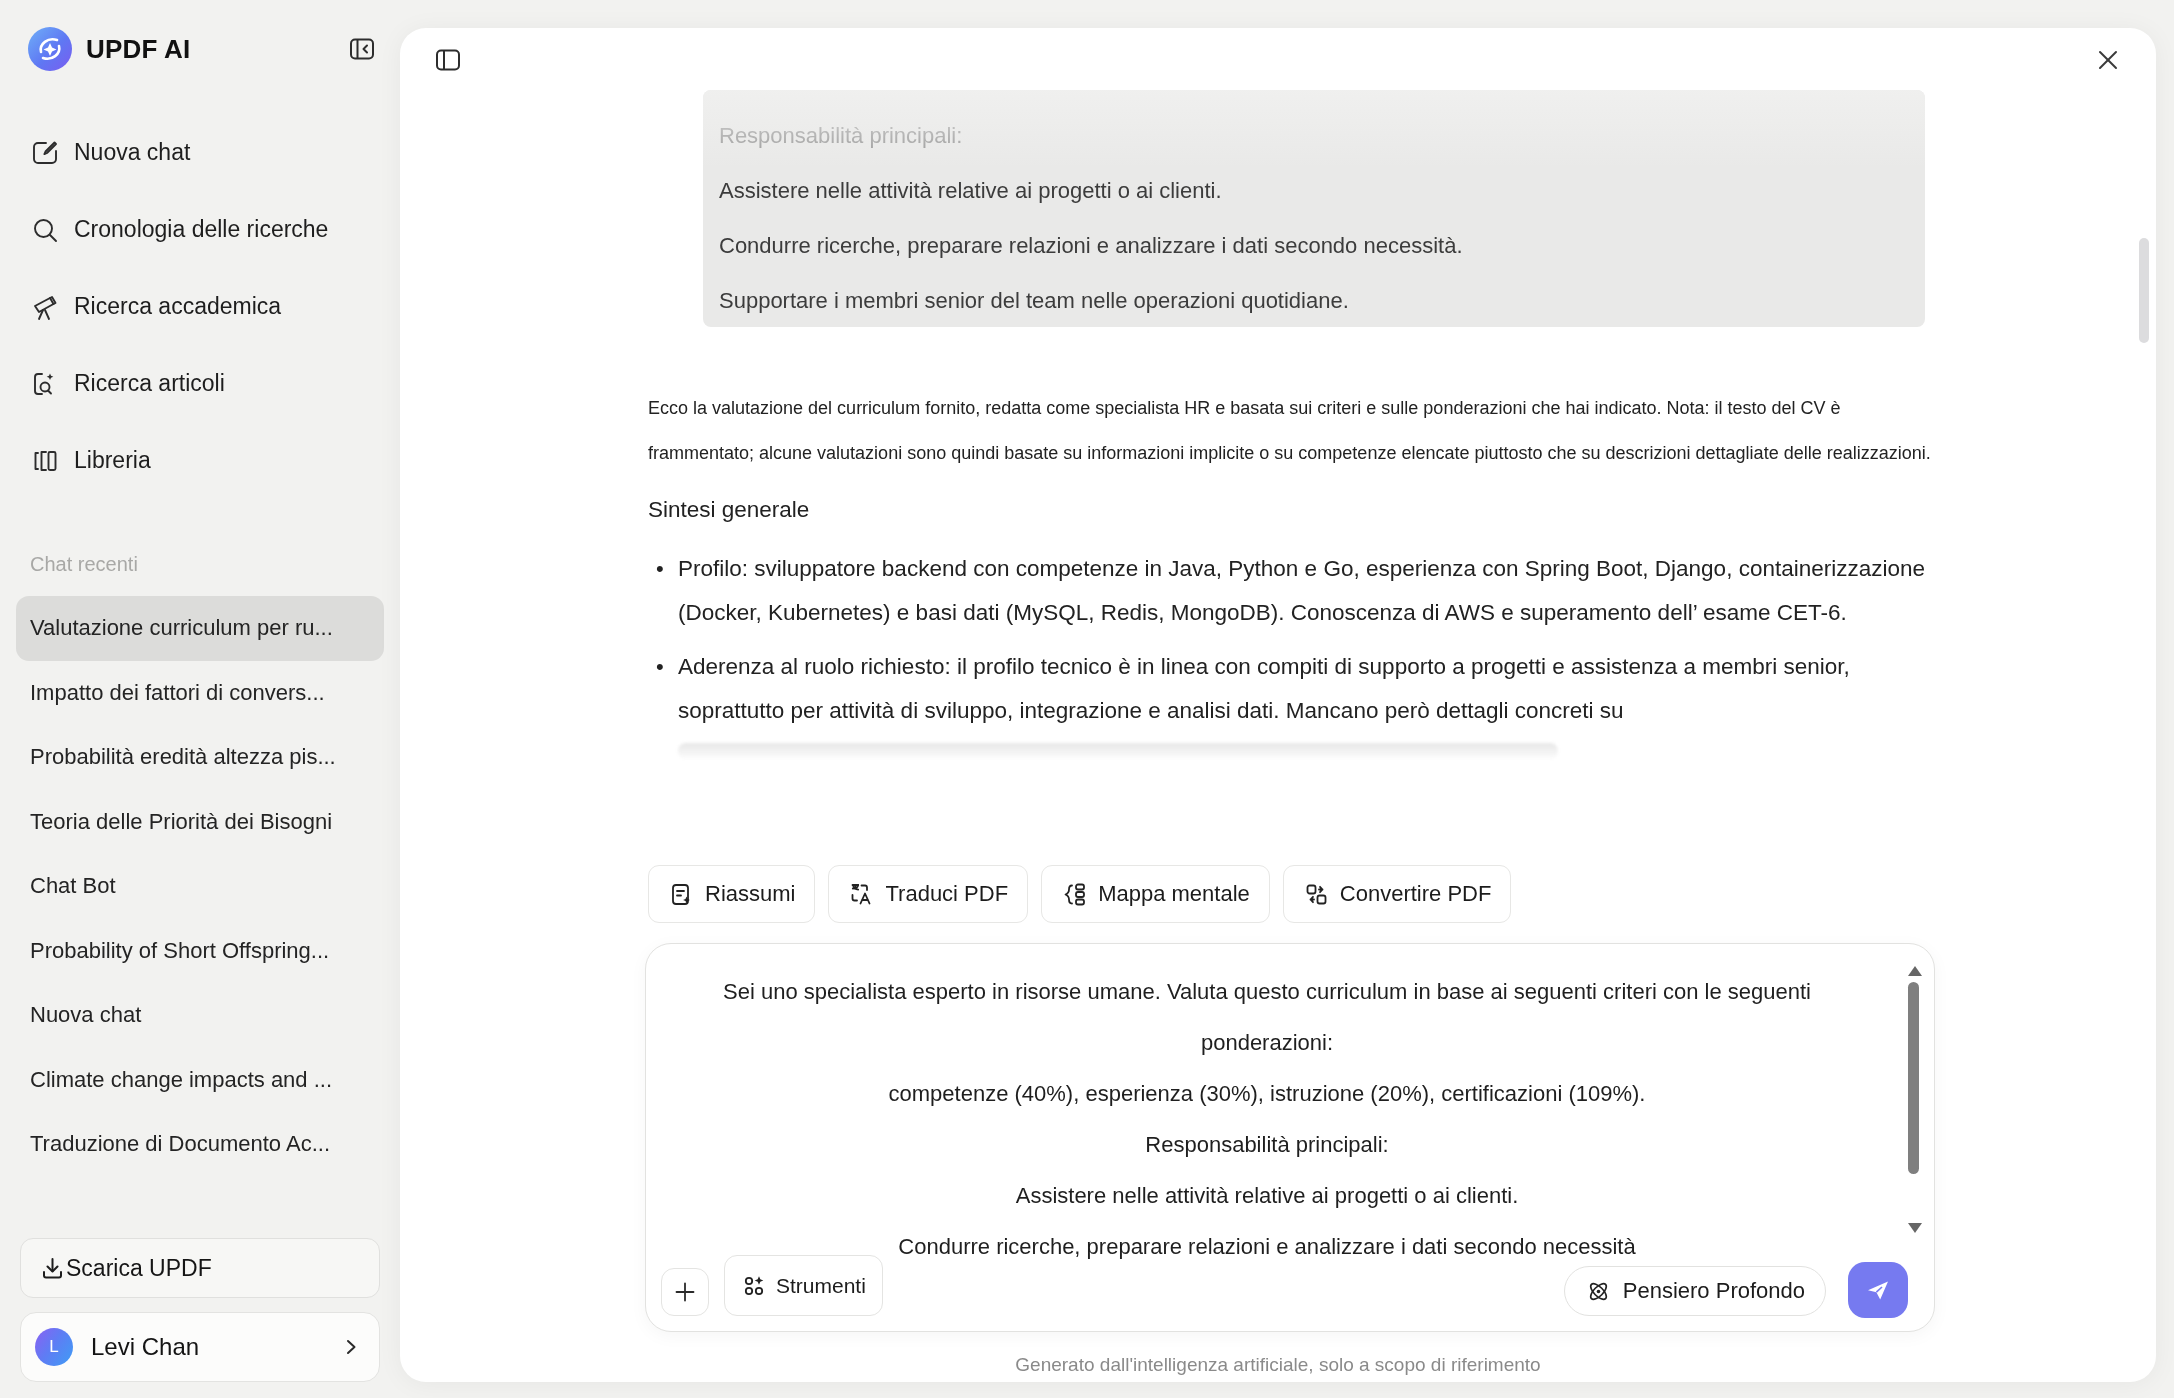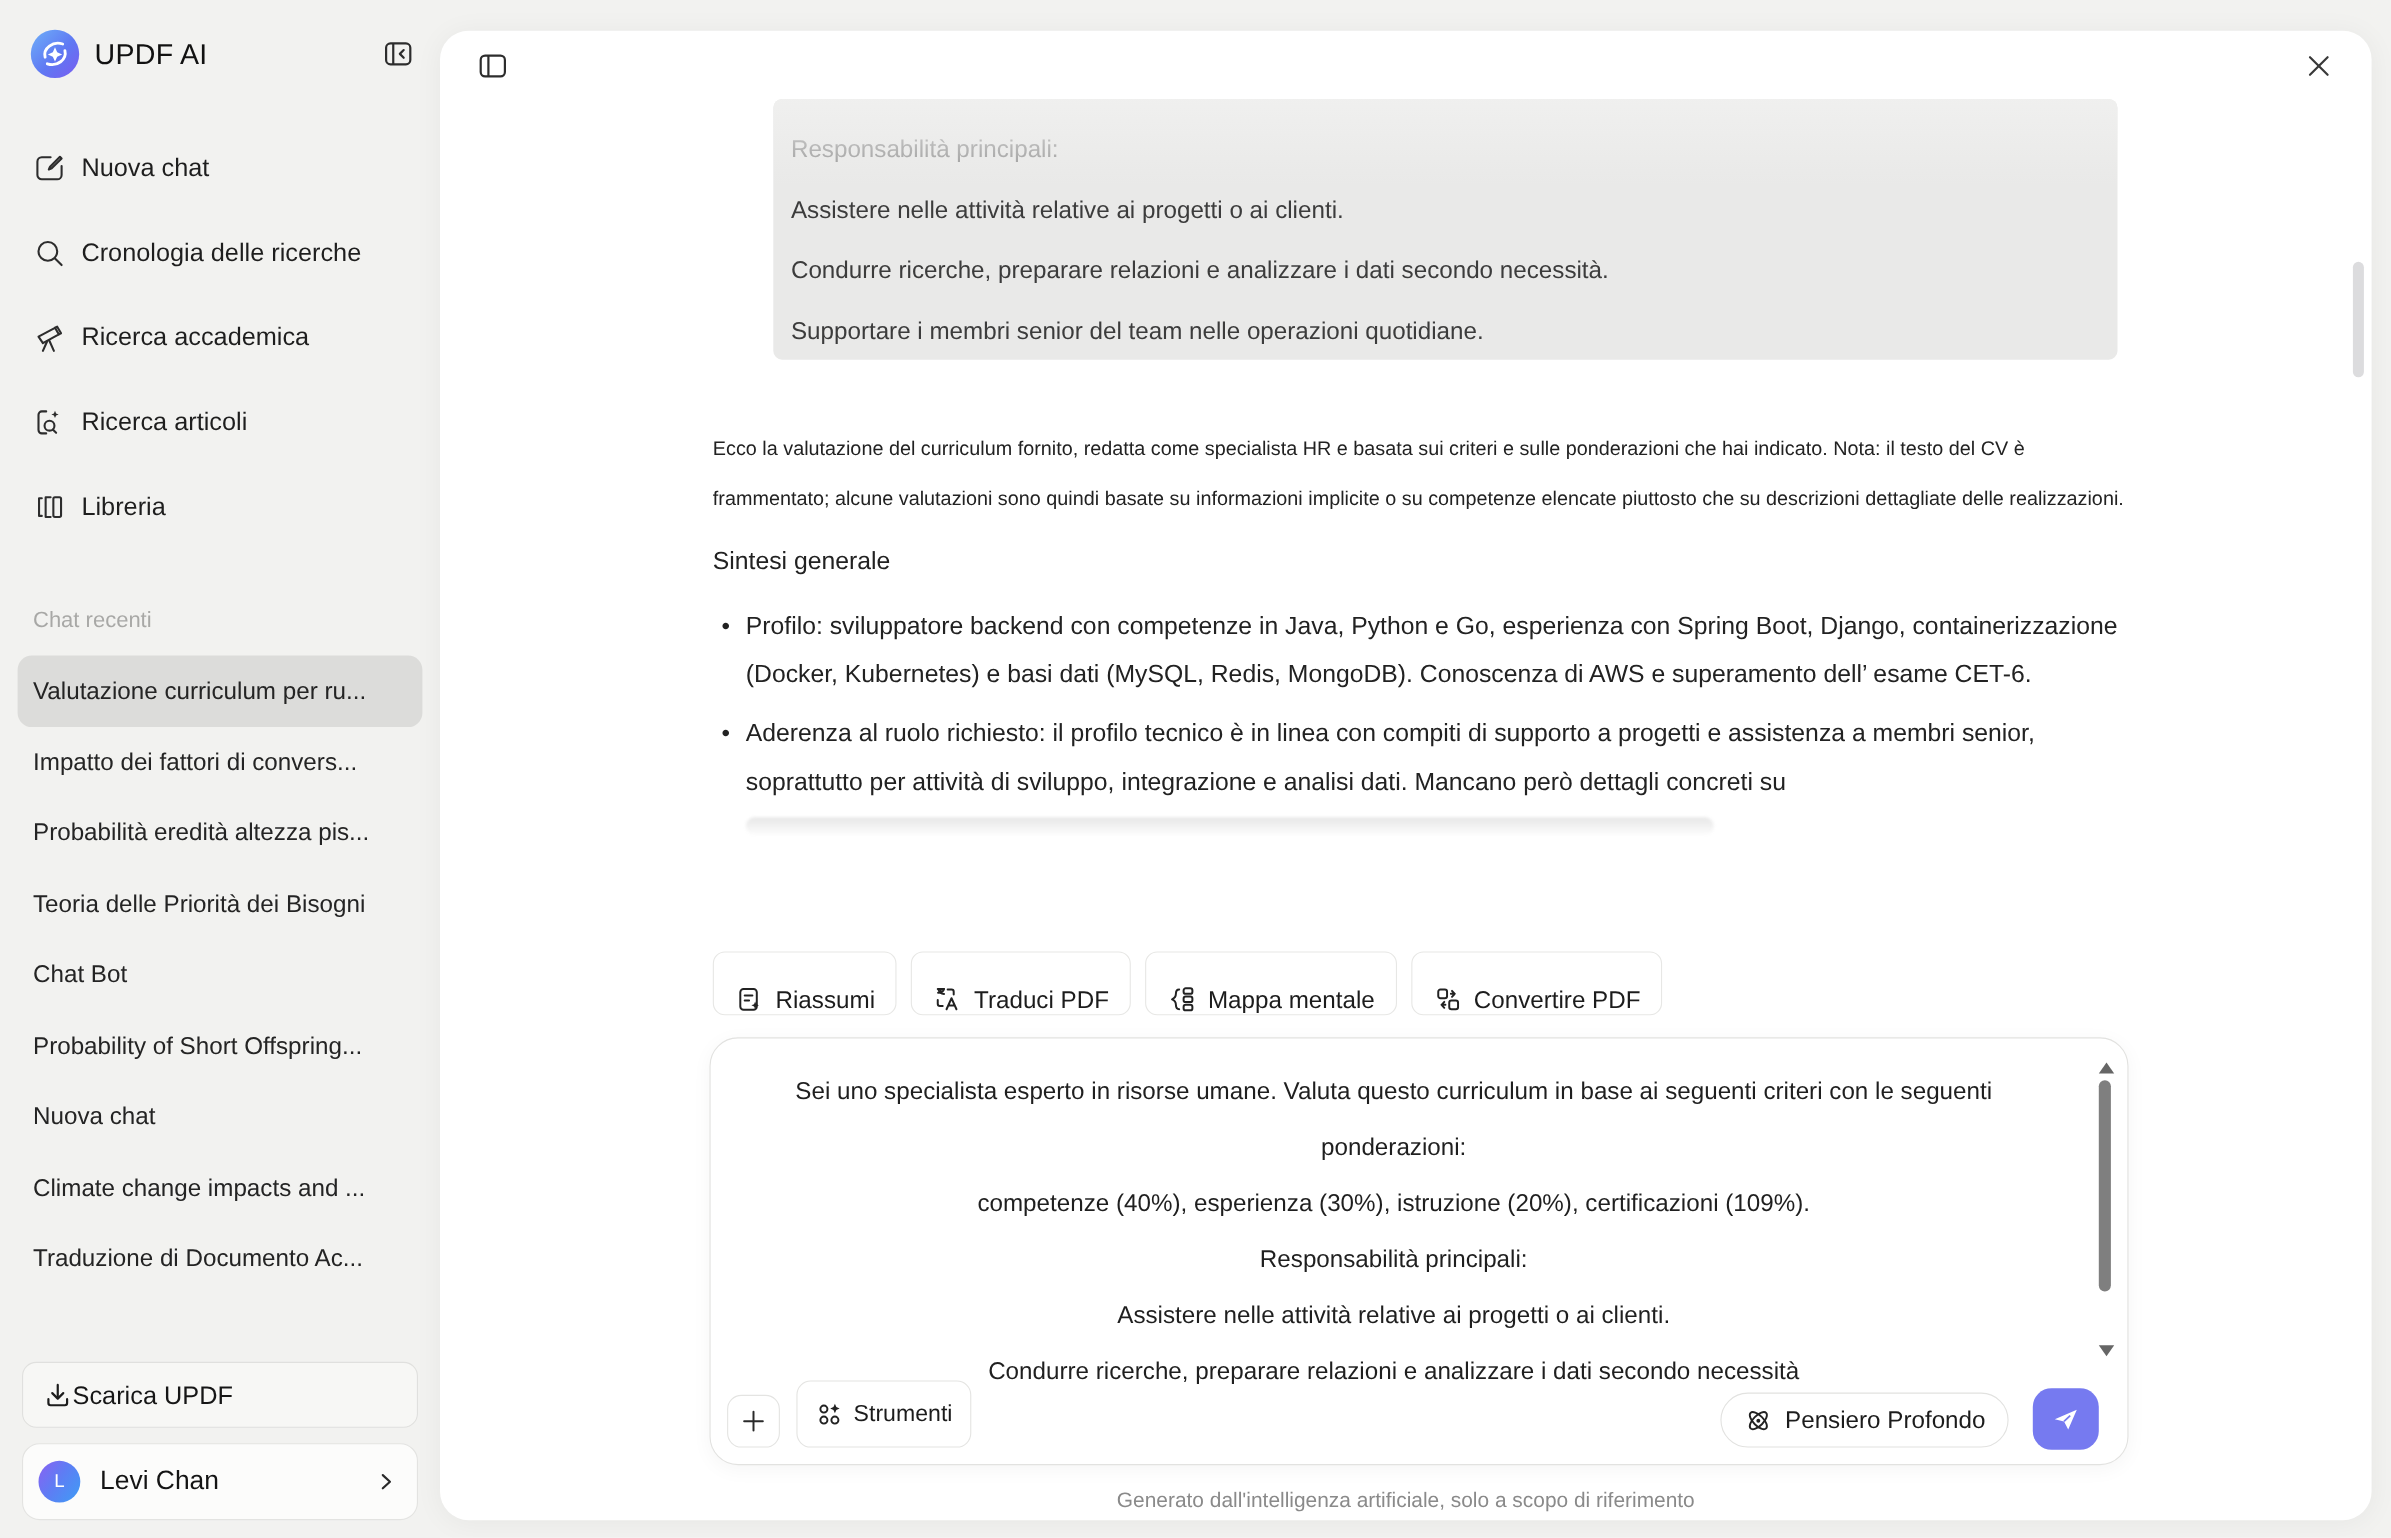--- a/index.html
+++ b/index.html
@@ -12,21 +12,21 @@
     -webkit-font-smoothing:antialiased;
   }
   svg { display:block; }
 
   
   .sidebar { position:absolute; left:0; top:0; width:400px; height:1398px; background:#f2f2f0; }
   .side-header { position:absolute; left:28px; top:26px; right:20px; height:46px; display:flex; align-items:center; }
   .logo-badge { width:44px; height:44px; border-radius:50%;
     background:linear-gradient(135deg,#6fb0f8 0%,#5f78f3 55%,#7a5cf0 100%);
     display:flex; align-items:center; justify-content:center; }
-  .app-title { margin-left:14px; font-size:26px; font-weight:400; letter-spacing:.2px; color:#111; }
+  .app-title { margin-left:14px; font-size:26px; font-weight:700; letter-spacing:.2px; color:#111; }
   .side-collapse { position:absolute; right:0px; top:5px; width:36px; height:36px; display:flex; align-items:center; justify-content:center; cursor:pointer; border-radius:8px; }
 
   .nav-list { position:absolute; left:0; top:114px; width:100%; }
   .nav-item { height:77px; display:flex; align-items:center; padding-left:30px; cursor:pointer; }
   .nav-item .nav-ico { width:30px; height:30px; margin-right:14px; flex:0 0 auto; }
   .nav-item .nav-label { font-size:23px; color:#1e1e1e; }
 
   .recent-label { position:absolute; left:30px; top:553px; font-size:20px; color:#a8a8a6; }
   .recent-list { position:absolute; left:16px; top:596px; width:368px; }
   .recent-item { height:64.5px; display:flex; align-items:center; padding:0 14px; border-radius:13px;
@@ -70,21 +70,21 @@
   .msg .section-h { margin-top:21px; font-size:22.5px; color:#222; }
   .bullets { margin-top:24px; }
   .bullet { position:relative; padding-left:30px; font-size:22.5px; line-height:44px; color:#222; margin-bottom:10px; }
   .bullet::before { content:"•"; position:absolute; left:8px; top:0; font-size:22px; color:#222; }
   .fade-line { height:16px; margin:6px 0 0 30px; width:880px; border-radius:8px;
     background:linear-gradient(to bottom, rgba(120,120,120,.18), rgba(120,120,120,.02));
     filter:blur(1.5px); }
 
   
   .chips { position:absolute; left:248px; top:837px; display:flex; gap:13px; }
-  .chip { height:58px; display:inline-flex; align-items:flex-end; gap:10px; padding:0 19px;
+  .chip { height:58px; display:inline-flex; align-items:center; gap:10px; padding:0 19px;
     background:#fff; border:1.5px solid #e7e7e5; border-radius:11px; cursor:pointer;
     font-size:22px; color:#1c1c1c; }
 
   
   .composer { position:absolute; left:245px; top:915px; width:1290px; height:389px;
     background:#fff; border:1.5px solid #e2e2e0; border-radius:26px;
     box-shadow:0 4px 18px rgba(0,0,0,.04); }
   .composer-text { position:absolute; left:28px; right:74px; top:22px; height:296px; overflow:hidden;text-align:center; }
   .composer-text .cline { font-size:22px; line-height:51px; color:#1f1f1f; }
   .c-scroll { position:absolute; right:14px; top:22px; bottom:98px; width:14px; }

